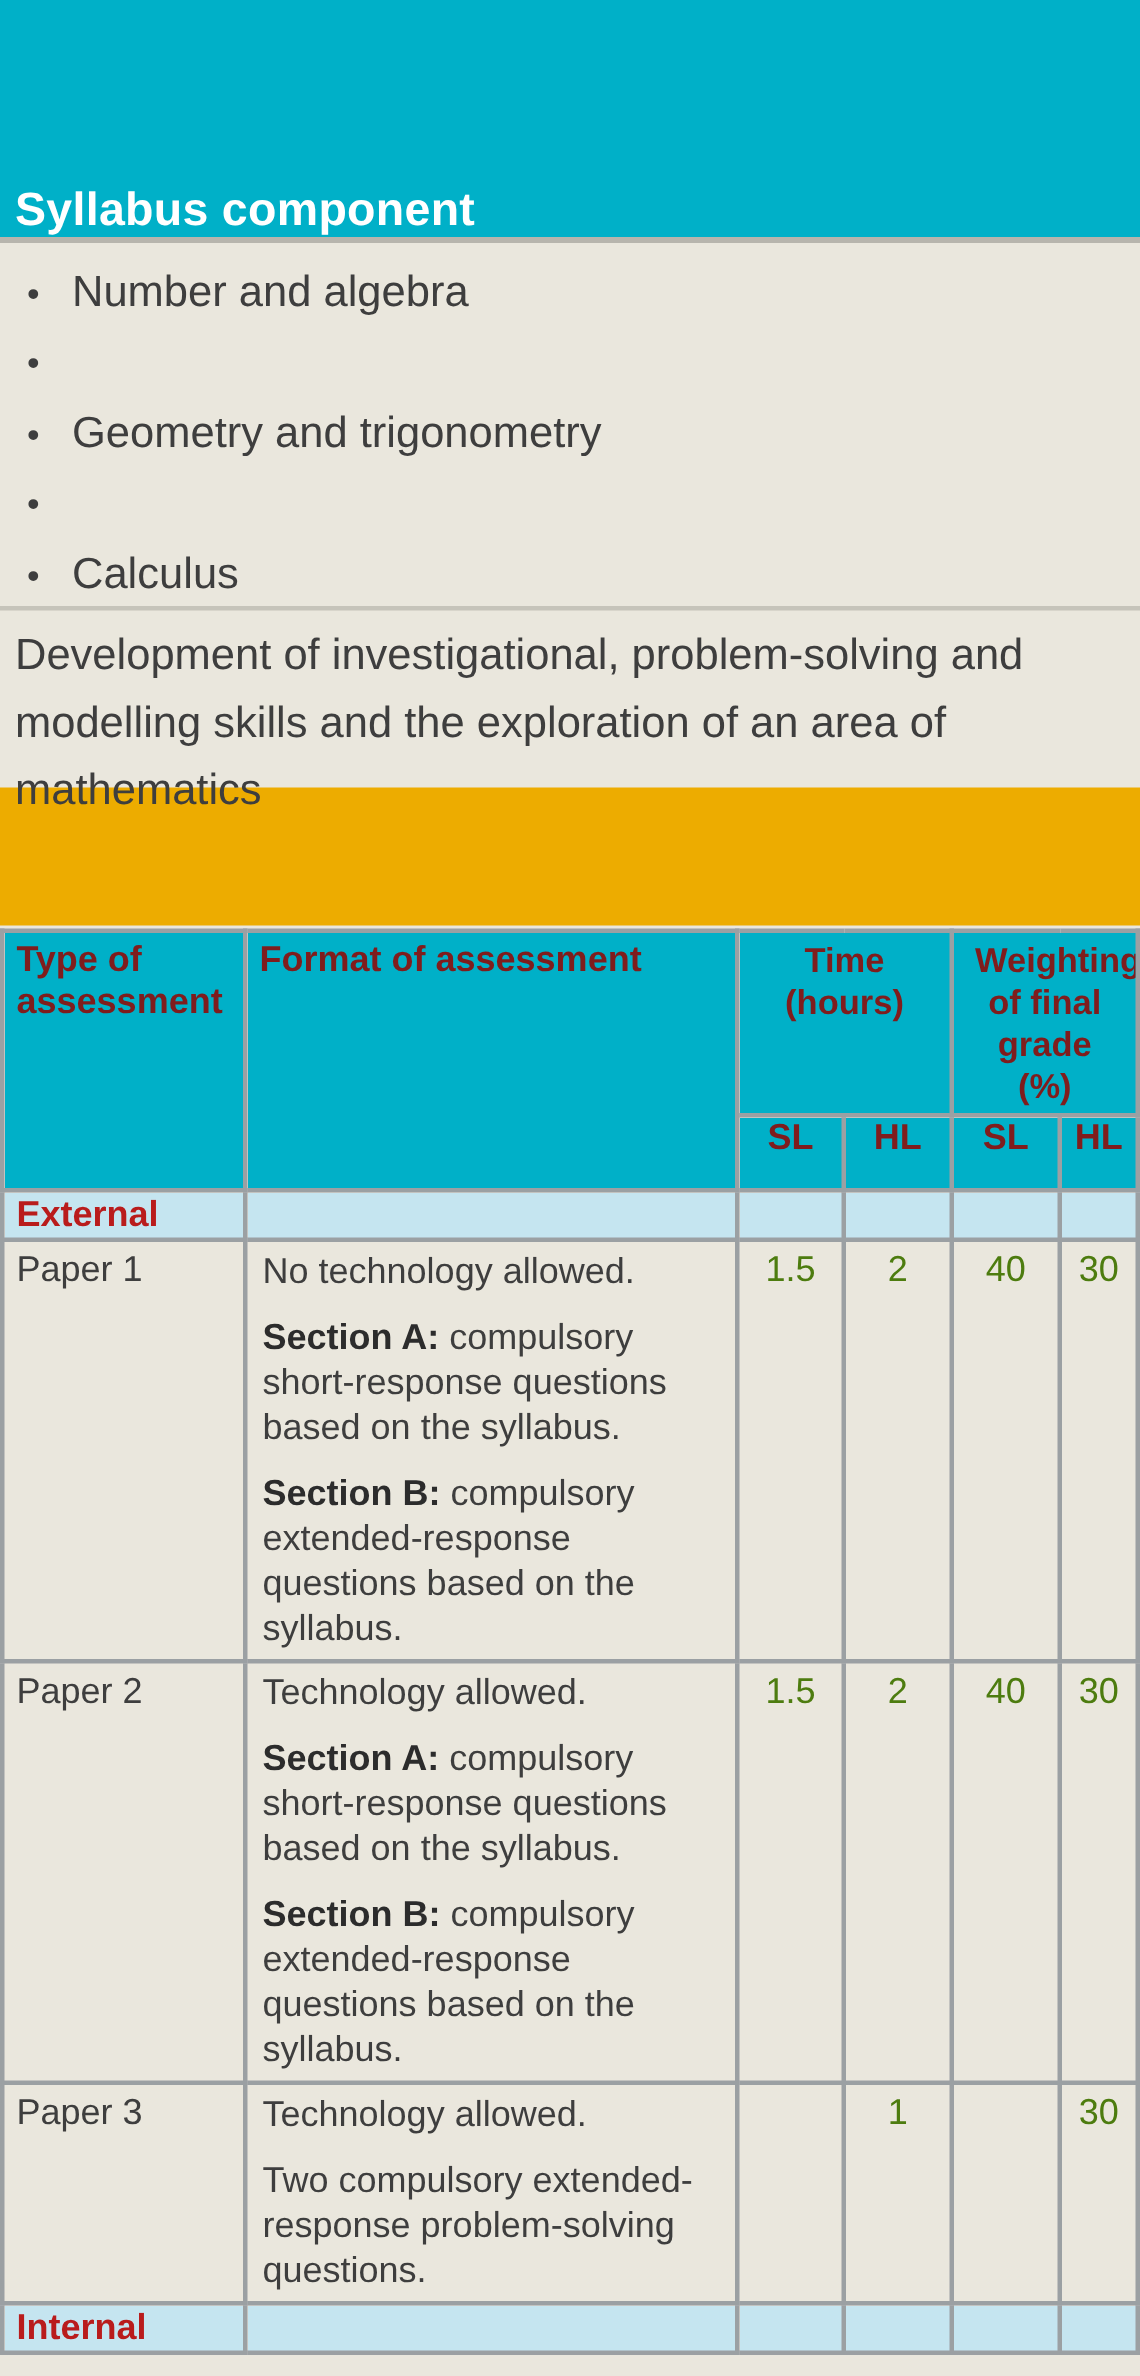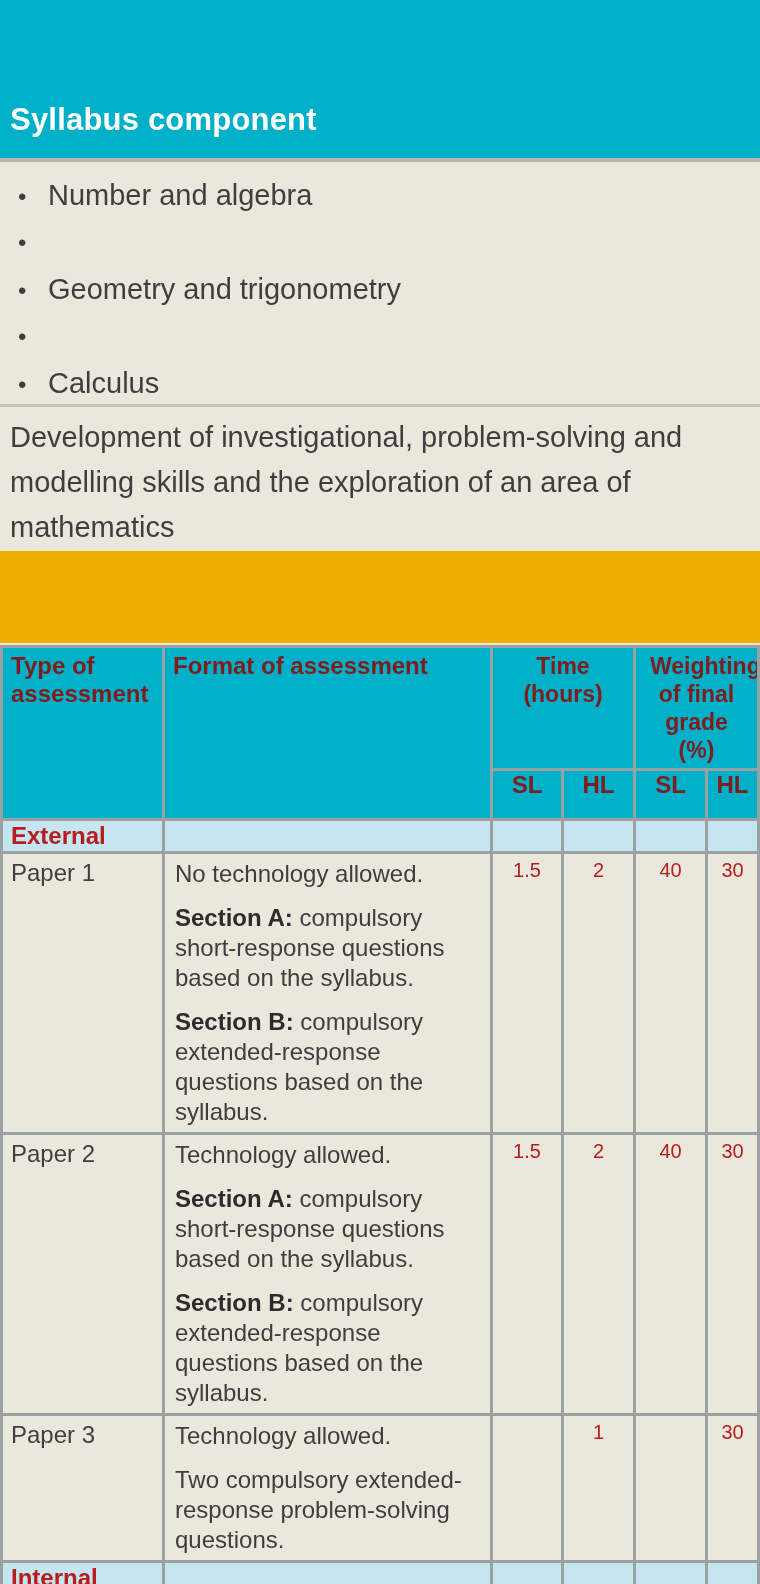--- a/index.html
+++ b/index.html
@@ -19,21 +19,21 @@
   
   .hero {
     height: 158px;
     background: #00b0c8;
     border-bottom: 4px solid #b7b5ad;
     position: relative;
   }
   .hero-title {
     position: absolute;
     left: 10px;
-    bottom: 20px;
+    bottom: 0;
     color: #ffffff;
     font-size: 31px;
     font-weight: bold;
     letter-spacing: 0.2px;
   }
 
   
   .bullets-section {
     height: 240px;
     border-bottom: 3px solid #c6c4ba;
@@ -54,21 +54,21 @@
   }
   .bullets-section .dot {
     width: 30px;
     flex: 0 0 30px;
     font-size: 24px;
     color: #3e3e3e;
   }
 
   
   .development-section {
-    height: 144px;
+    height: 118px;
     padding: 8px 18px 0 10px;
     box-sizing: border-box;
     font-size: 29px;
     line-height: 45px;
     color: #3e3e3e;
   }
 
   
   .orange-band {
     height: 92px;
@@ -135,22 +135,22 @@
     font-size: 24px;
     color: #3e3e3e;
     line-height: 30px;
   }
   td.format-cell p { margin: 0 0 14px 0; }
   td.format-cell p:last-child { margin-bottom: 0; }
   td.format-cell strong { color: #2c2c2c; }
   td.num-cell {
     text-align: center;
     padding-top: 5px;
-    font-size: 20px;
-    color: #b91c1c;
+    font-size: 24px;
+    color: #4d7c0f;
   }
 </style>
 </head>
 <body>
 
 <div class="page">
 
   <div class="hero">
     <div class="hero-title">Syllabus component</div>
   </div>

